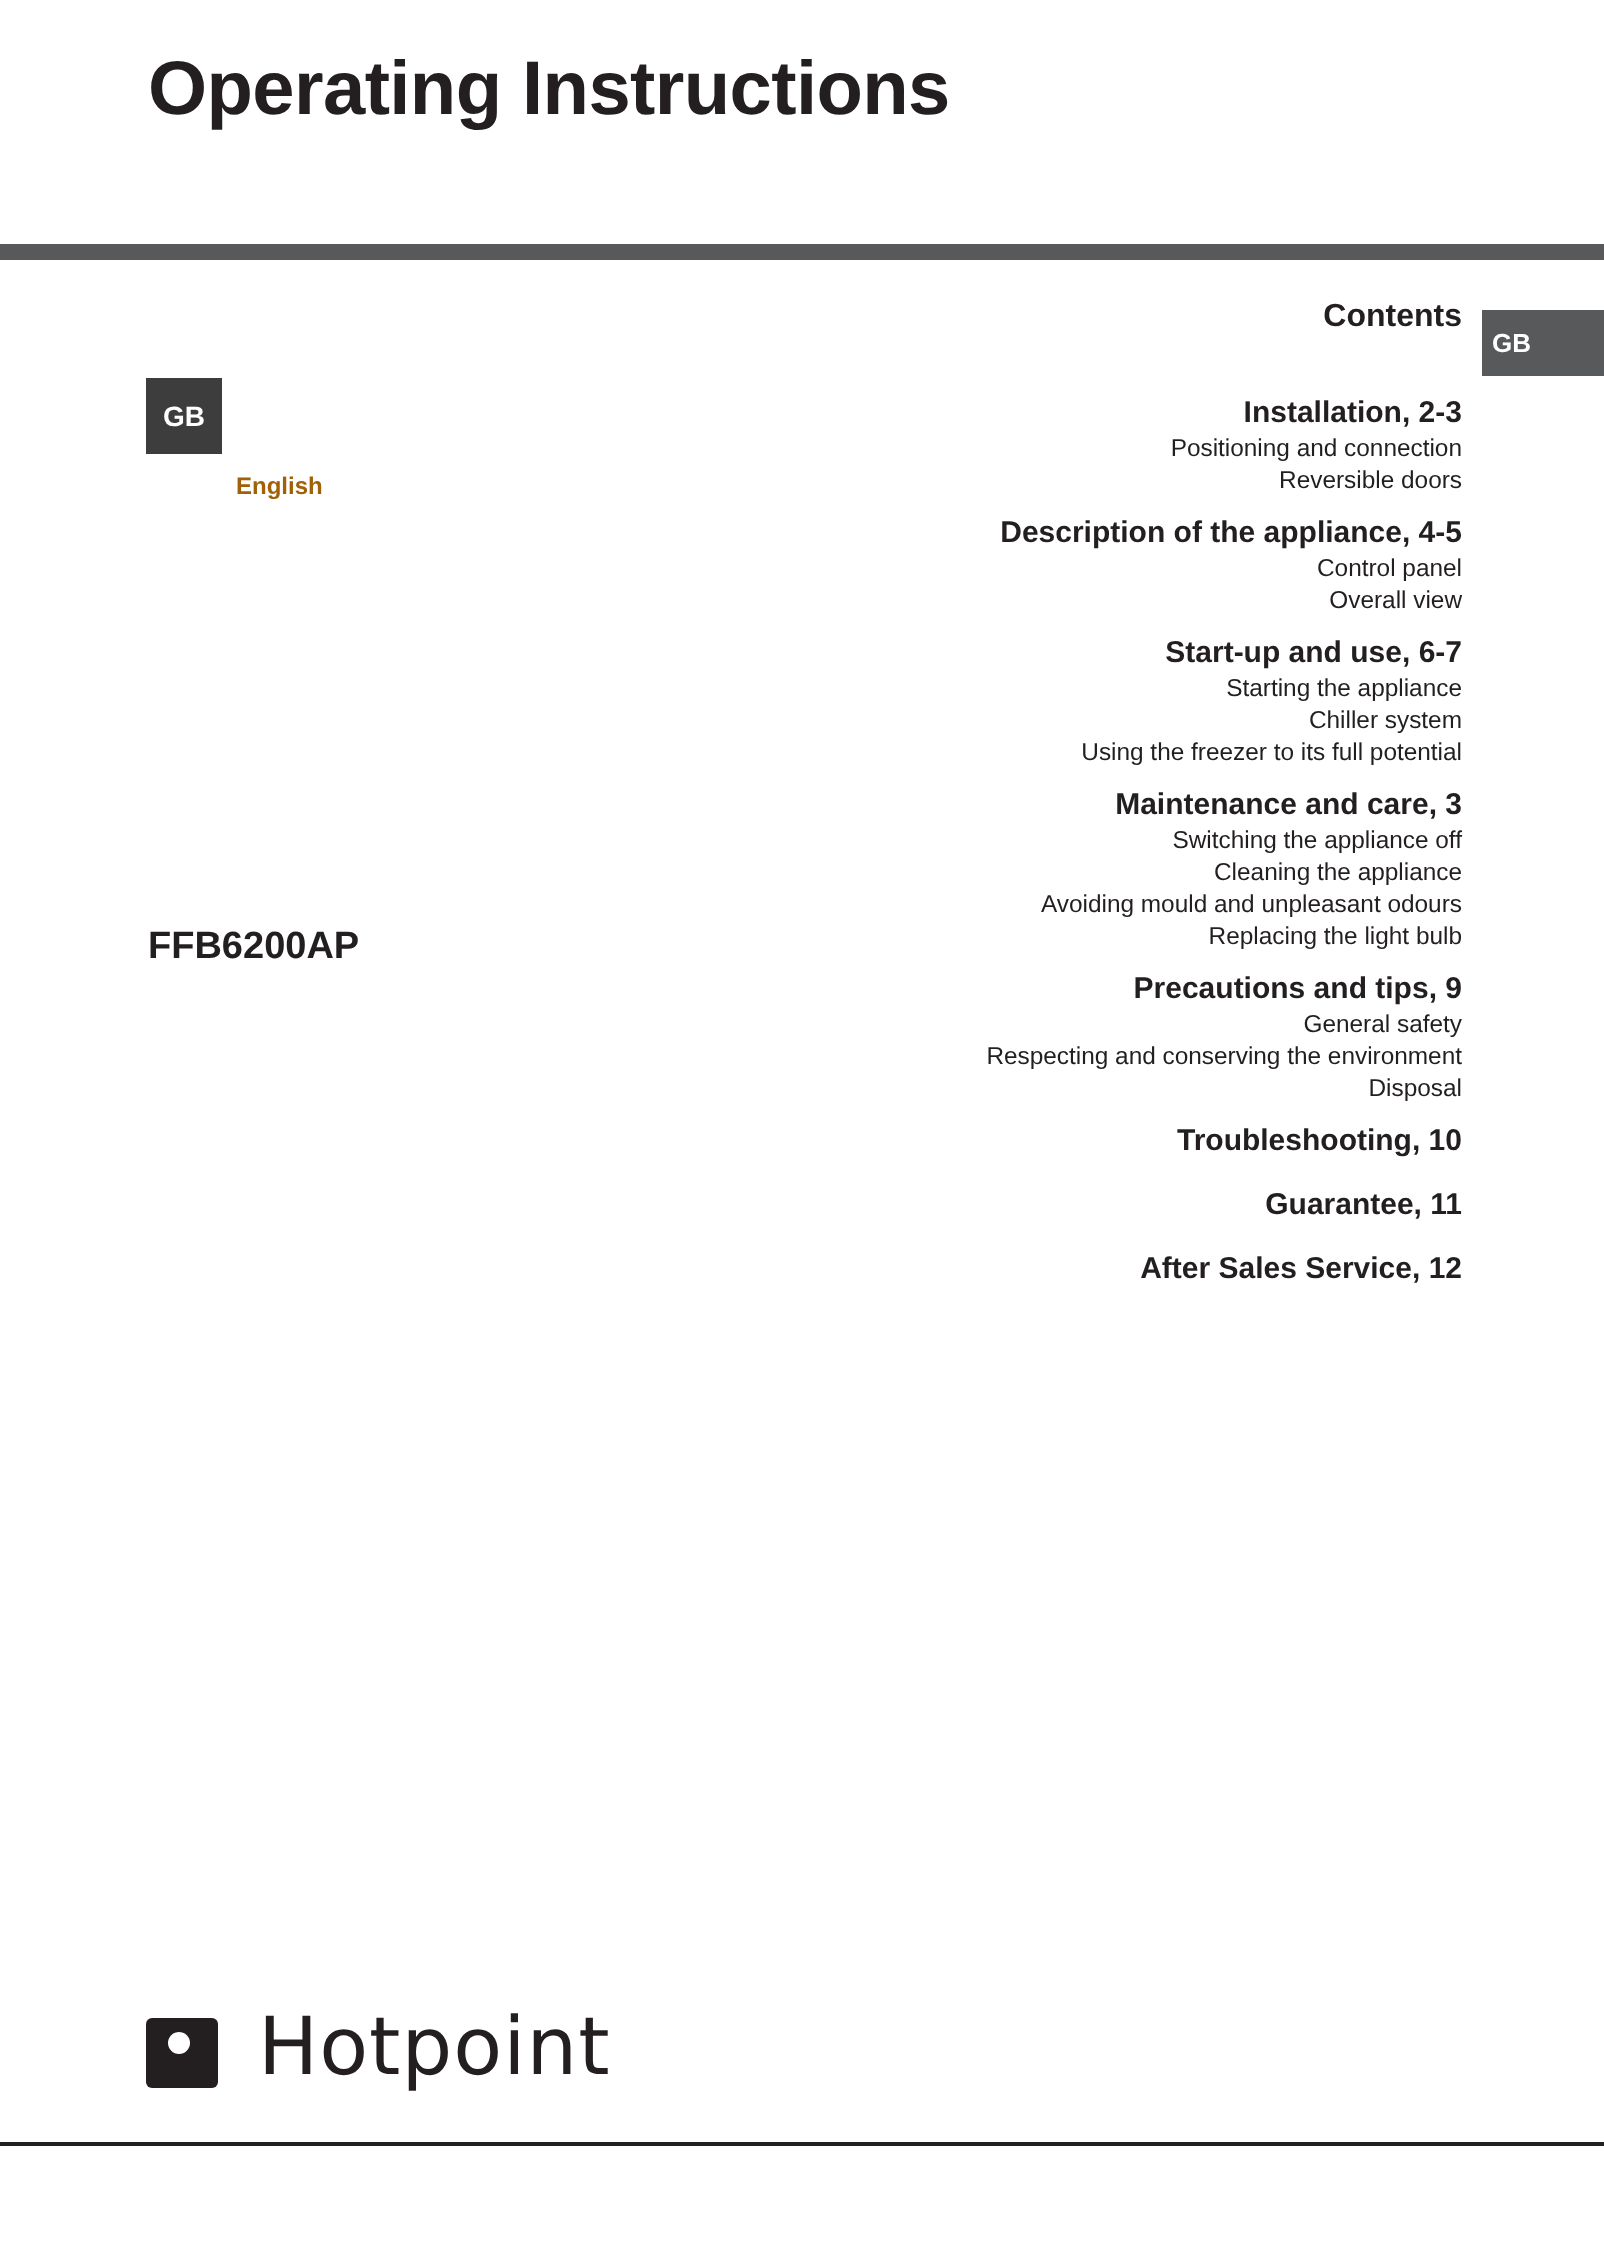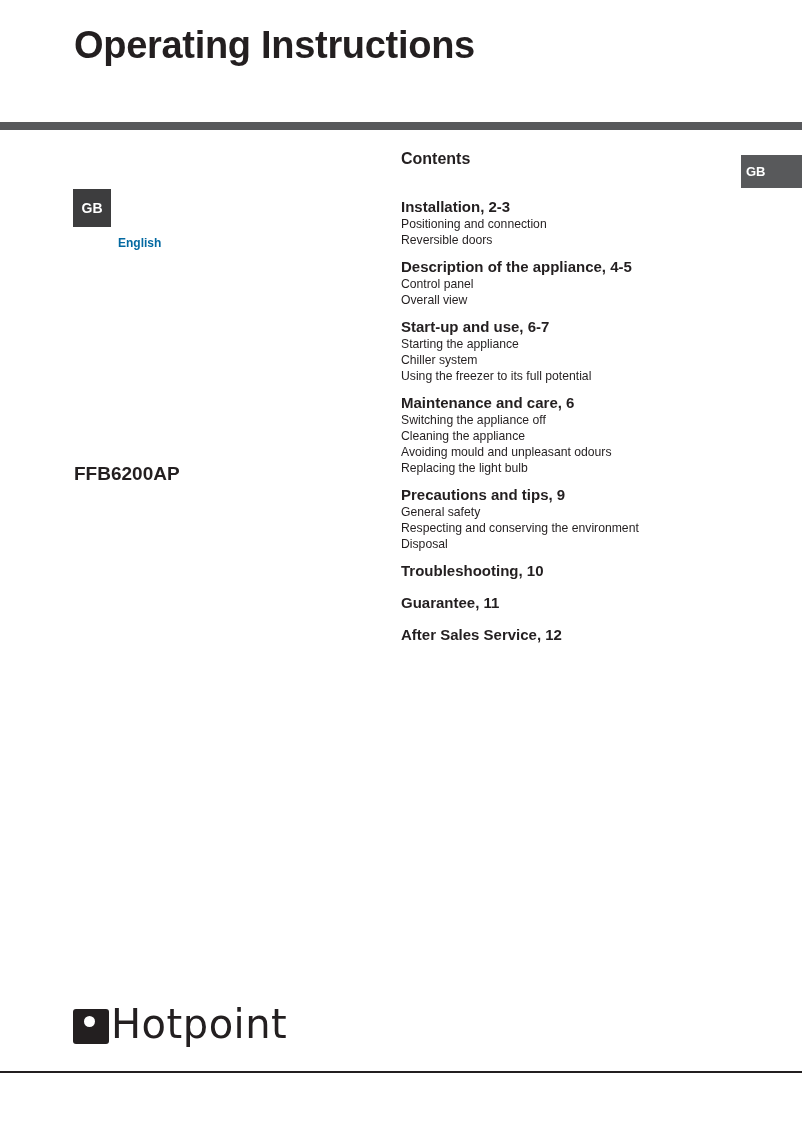--- a/index.html
+++ b/index.html
@@ -3,21 +3,21 @@
   <meta charset="utf-8">
   <style>
     * { margin: 0; padding: 0; box-sizing: border-box; }
     html, body {
       width: 802px; height: 1134px;
       background: #ffffff;
       font-family: "Liberation Sans", sans-serif;
       color: #231f20;
       overflow: hidden;
     }
-    .page { position: relative; width: 667px; height: 1134px; }
+    .page { position: relative; width: 667px; height: 1134px; text-align: right; }
 
     .doc-title {
       position: absolute; left: 74px; top: 26px;
       font-size: 38px; font-weight: bold; letter-spacing: -0.3px;
       color: #231f20; line-height: 1;
     }
     .doc-subtitle {
       position: absolute; right: 55px; top: 88px;
       font-size: 18px; font-weight: bold; color: #231f20;
       line-height: 1; letter-spacing: 0px;
@@ -28,21 +28,21 @@
     }
 
     .lang-badge {
       position: absolute; left: 73px; top: 189px; width: 38px; height: 38px;
       background: #3d3d3e;
       color: #ffffff; font-weight: bold; font-size: 14px;
       display: flex; align-items: center; justify-content: center;
     }
     .lang-label {
       position: absolute; left: 74px; top: 236px;
-      font-size: 12px; font-weight: bold; color: #0369a1; padding-left: 44px;
+      font-size: 12px; font-weight: bold; color: #a16207; padding-left: 44px;
     }
     .model-number {
       position: absolute; left: 74px; top: 463px;
       font-size: 19px; font-weight: bold; color: #231f20;
     }
 
     .side-tab {
       position: absolute; left: 741px; top: 155px; width: 61px; height: 33px;
       background: #58595b; color: #ffffff;
       font-weight: bold; font-size: 13px;
@@ -71,21 +71,21 @@
     }
     .logo-mark {
       width: 36px; height: 35px; background: #231f20; border-radius: 3px;
       position: relative;
     }
     .logo-mark .dot {
       position: absolute; left: 11px; top: 7px; width: 11px; height: 11px;
       background: #ffffff; border-radius: 50%;
     }
     .logo-text {
-      margin-left: 2px; font-size: 40px; color: #231f20;
+      margin-left: 20px; font-size: 40px; color: #231f20;
       font-family: "DejaVu Sans", sans-serif; font-weight: normal;
       letter-spacing: 0.5px; line-height: 1; margin-top: -4px;
     }
     .footer-line {
       position: absolute; left: 0; top: 1071px; width: 802px; height: 2px;
       background: #231f20;
     }
   </style>
 </head>
 <body>
@@ -117,21 +117,21 @@
     </div>
 
     <div class="toc-section">
       <div class="toc-heading">Start-up and use, 6-7</div>
       <div class="toc-item">Starting the appliance</div>
       <div class="toc-item">Chiller system</div>
       <div class="toc-item">Using the freezer to its full potential</div>
     </div>
 
     <div class="toc-section">
-      <div class="toc-heading">Maintenance and care, 6</div>
+      <div class="toc-heading">Maintenance and care, 3</div>
       <div class="toc-item">Switching the appliance off</div>
       <div class="toc-item">Cleaning the appliance</div>
       <div class="toc-item">Avoiding mould and unpleasant odours</div>
       <div class="toc-item">Replacing the light bulb</div>
     </div>
 
     <div class="toc-section">
       <div class="toc-heading">Precautions and tips, 9</div>
       <div class="toc-item">General safety</div>
       <div class="toc-item">Respecting and conserving the environment</div>

